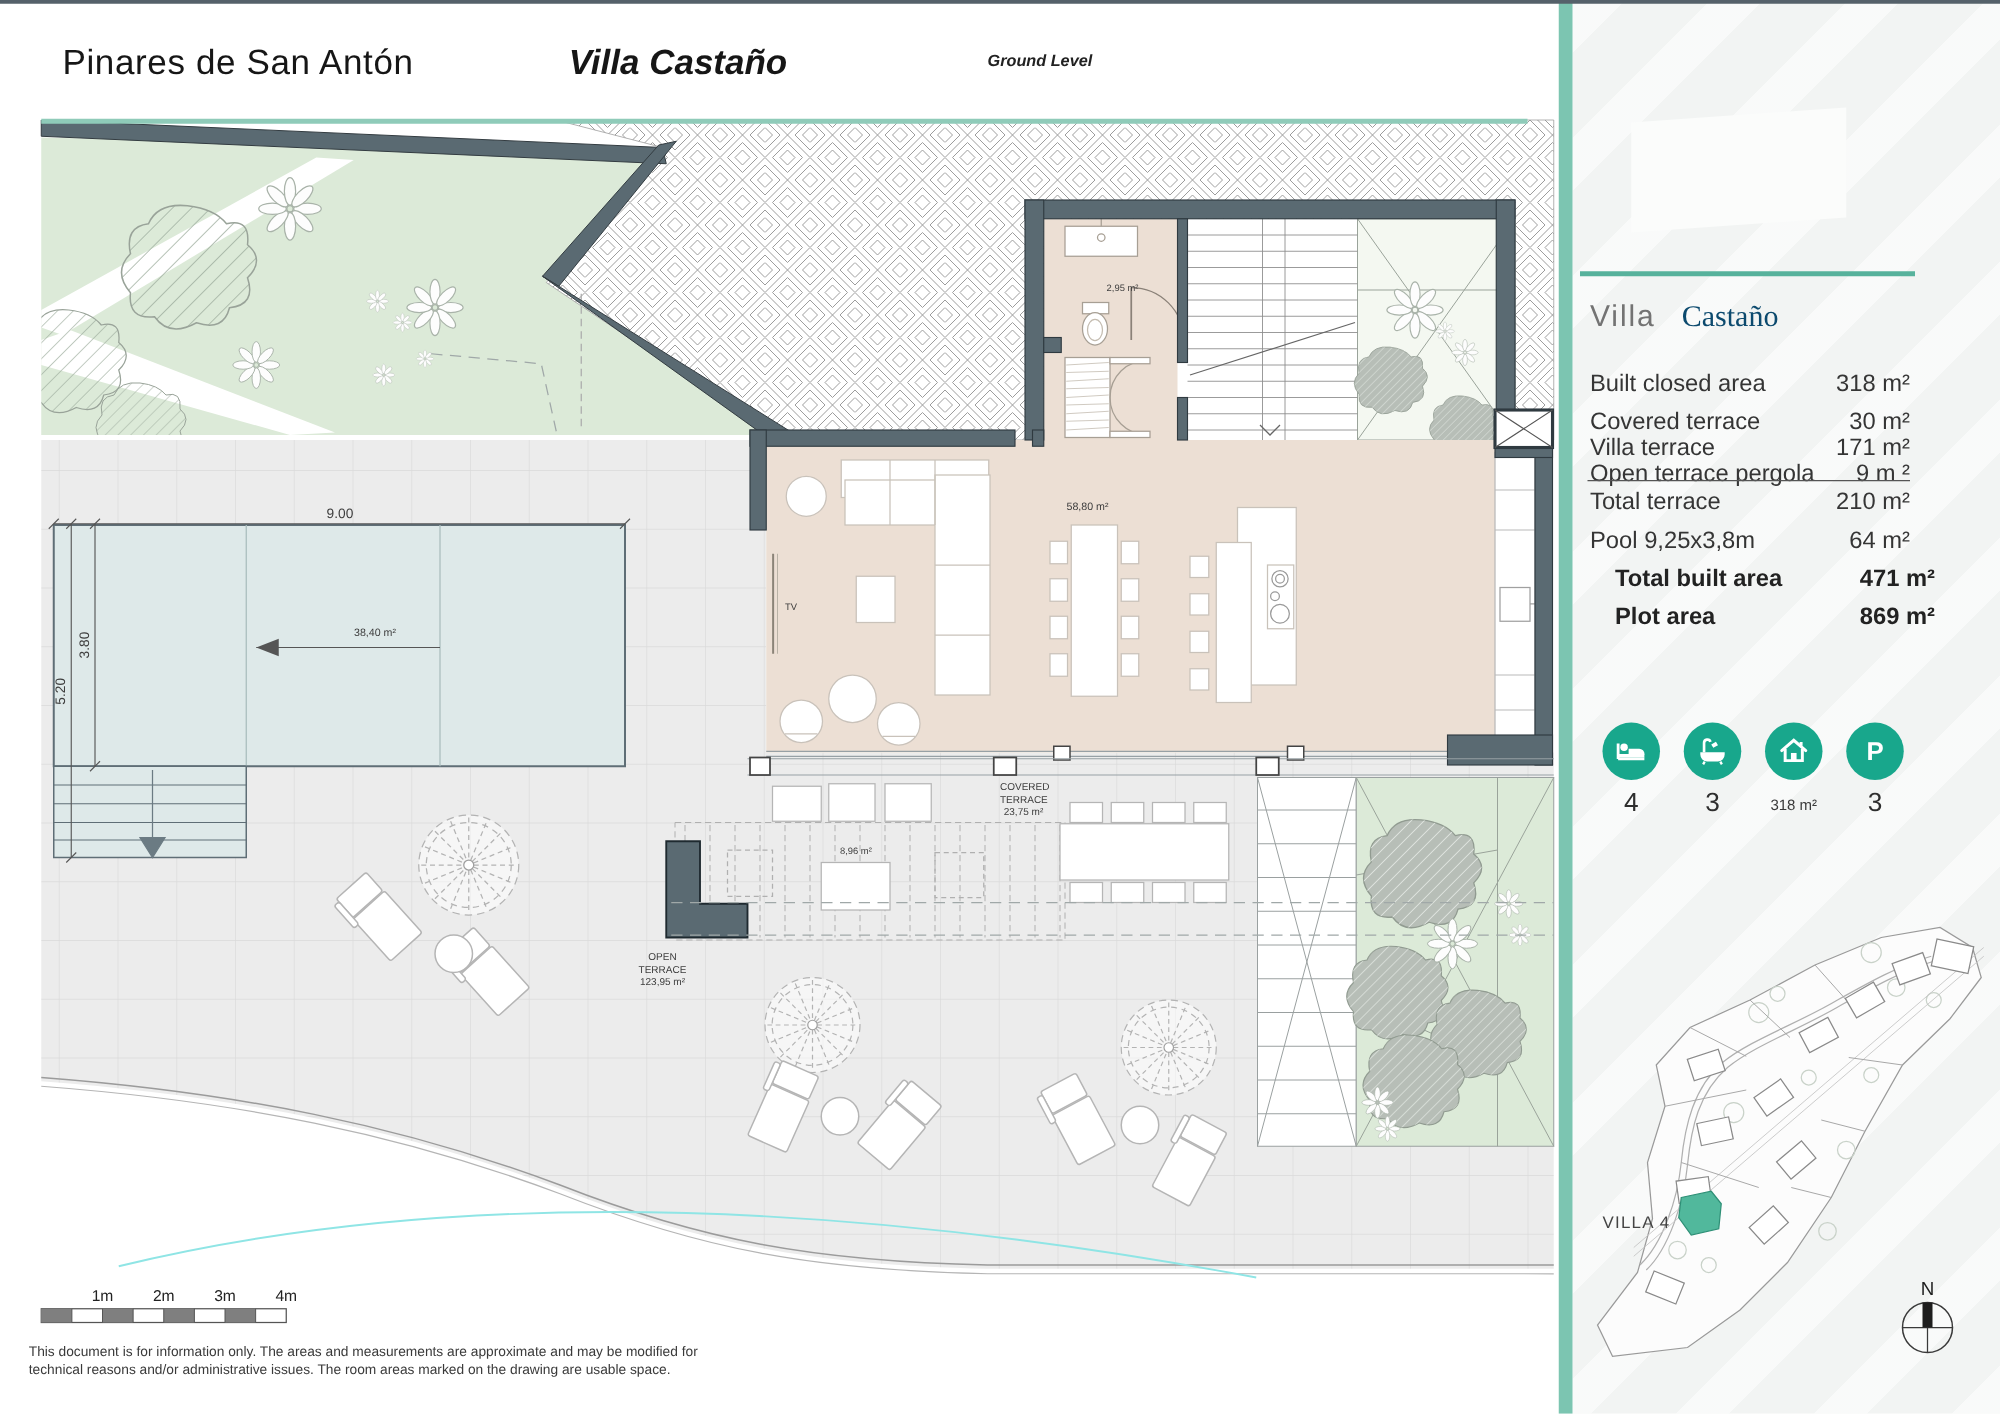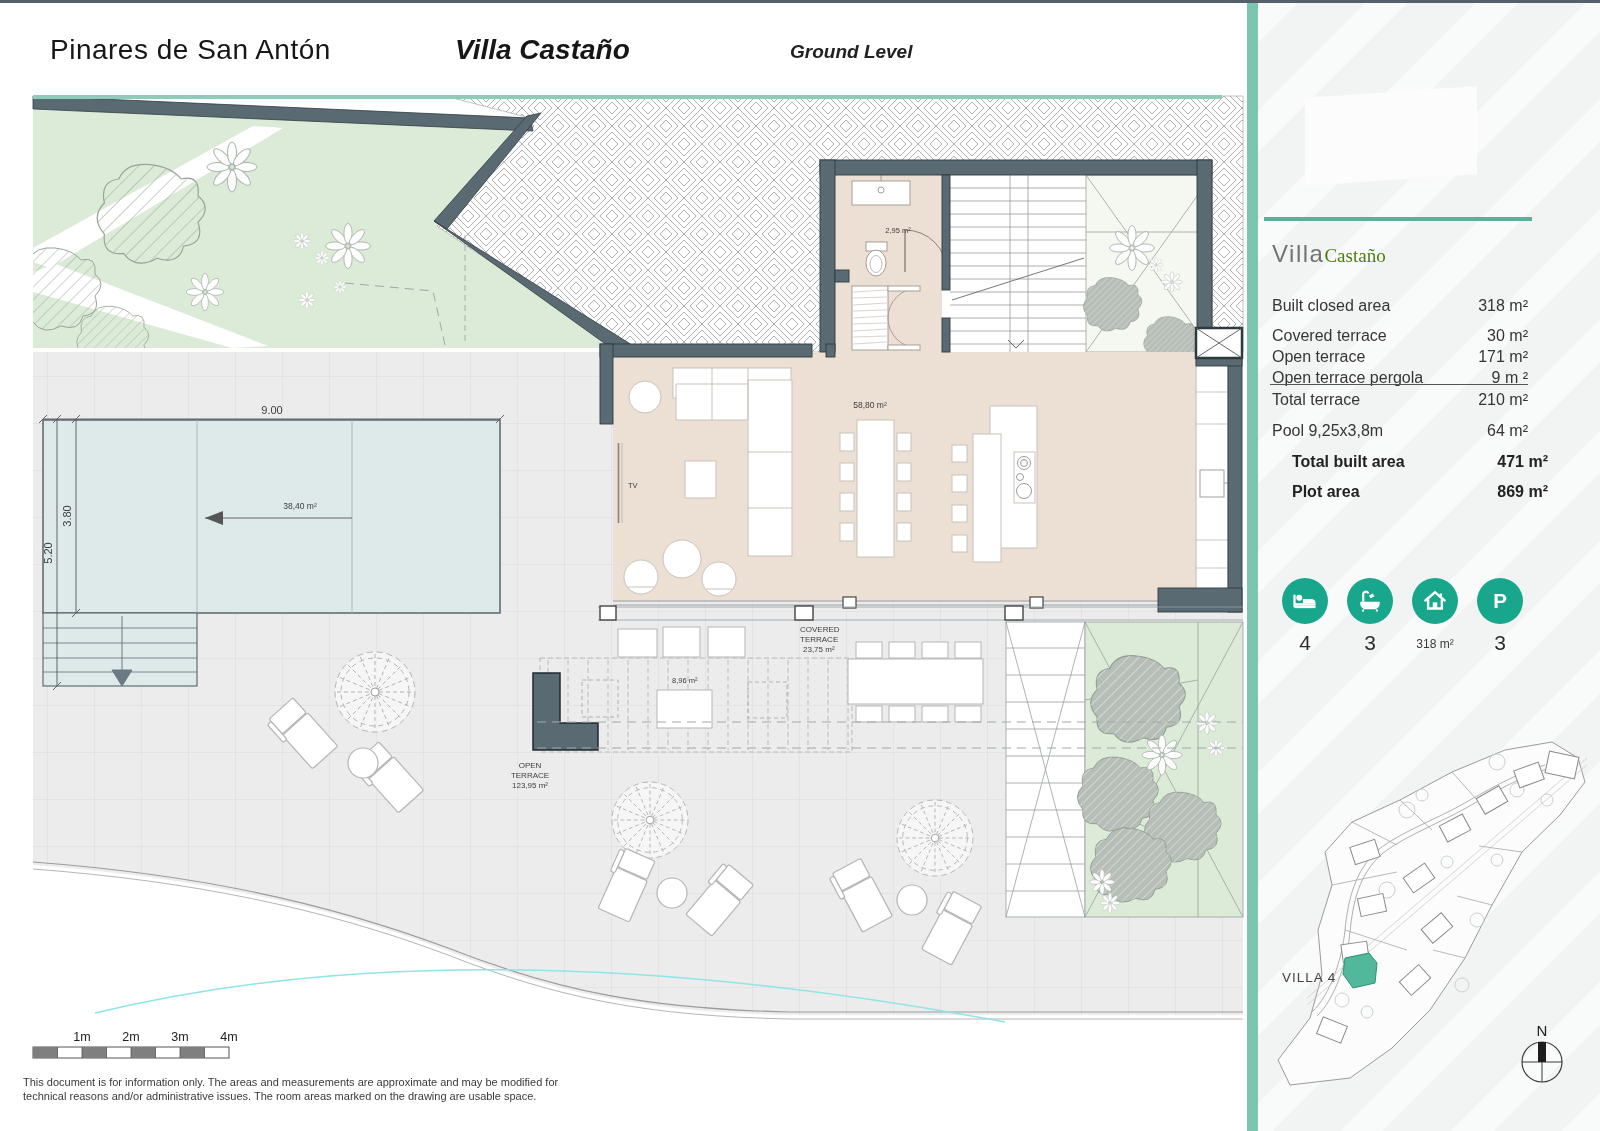--- a/index.html
+++ b/index.html
@@ -2,38 +2,38 @@
 <html><head>
 <meta charset="utf-8">
 <style>
   html,body{margin:0;padding:0;background:#fff;}
   body{width:1600px;height:1131px;position:relative;font-family:"Liberation Sans",sans-serif;overflow:hidden;}
   .topline{position:absolute;left:0;top:0;width:1600px;height:3px;background:#55616a;z-index:50;}
   
   .titlebar{position:absolute;left:0;top:0;width:1205px;height:96px;background:#fff;z-index:5;}
   .t-project{position:absolute;left:50px;top:34px;font-size:28px;color:#161616;letter-spacing:.5px;}
   .t-villa{position:absolute;left:455px;top:34px;font-size:28px;font-style:italic;font-weight:bold;color:#161616;}
-  .t-level{position:absolute;left:790px;top:41px;font-size:19px;font-style:italic;font-weight:bold;color:#222;}
+  .t-level{position:absolute;left:790px;top:41px;font-size:13px;font-style:italic;font-weight:bold;color:#222;}
   .t-rule{position:absolute;left:33px;top:95px;width:1189px;height:4px;background:#8fcbb9;}
   
   #plan-svg{position:absolute;left:0;top:0;z-index:1;}
   .svg-label{fill:#3d3d3d;}
   
   .disclaimer{position:absolute;left:23px;top:1076px;width:565px;font-size:11px;line-height:1.25;color:#3a3a3a;z-index:6;}
   
   .sidebar{position:absolute;left:1247px;top:0;width:353px;height:1131px;z-index:4;}
   .stripe{position:absolute;left:0;top:0;width:11px;height:1131px;background:#7cc5b1;}
   .panel{position:absolute;left:11px;top:0;width:342px;height:1131px;background:#f2f4f3;
          background-image:repeating-linear-gradient(135deg,rgba(255,255,255,.55) 0 30px,rgba(255,255,255,0) 30px 78px);}
   .logo-ghost{position:absolute;left:58px;top:92px;width:172px;height:88px;background:#fbfcfb;transform:skewY(-4deg);}
   .side-rule{position:absolute;left:17px;top:217px;width:268px;height:4px;background:#57b29c;}
   .side-title{position:absolute;left:25px;top:240px;white-space:nowrap;}
   .side-title .p1{font-size:24px;color:#737373;font-weight:300;letter-spacing:1.5px;}
-  .side-title .p2{font-family:"Liberation Serif",serif;font-size:19px;color:#4d7c0f;margin-left:0;}
-  .arow{position:absolute;left:25px;width:256px;font-size:16px;color:#353535;}
+  .side-title .p2{font-family:"Liberation Serif",serif;font-size:24px;color:#0c4a6e;margin-left:21px;}
+  .arow{position:absolute;left:25px;width:256px;font-size:19px;color:#353535;}
   .arow .v{position:absolute;right:0;top:0;}
   .arow.bold{font-weight:bold;color:#222;margin-left:20px;}
   .adivider{position:absolute;left:23px;top:384px;width:258px;border-top:1.5px solid #555;}
   .stat{position:absolute;width:60px;text-align:center;}
   .stat .circ{width:46px;height:46px;border-radius:50%;background:#18a78c;margin:0 auto;display:flex;align-items:center;justify-content:center;}
   .stat .val{margin-top:7px;font-size:21px;color:#2e2e2e;}
   .stat .val.small{font-size:12px;margin-top:13px;color:#3a3a3a;}
   #sitemap-svg{position:absolute;left:0;top:0;}
 </style>
 </head>
@@ -488,21 +488,21 @@
     <span class="p1">Villa</span><span class="p2">Castaño</span>
   </div>
 
   <div class="arow" style="top:297px">
     <span>Built closed area</span><span class="v">318 m²</span>
   </div>
   <div class="arow" style="top:327px">
     <span>Covered terrace</span><span class="v">30 m²</span>
   </div>
   <div class="arow" style="top:348px">
-    <span>Open terrace</span><span class="v">171 m²</span>
+    <span>Villa terrace</span><span class="v">171 m²</span>
   </div>
   <div class="arow" style="top:369px">
     <span>Open terrace pergola</span><span class="v">9 m ²</span>
   </div>
   <div class="adivider"></div>
   <div class="arow" style="top:391px">
     <span>Total terrace</span><span class="v">210 m²</span>
   </div>
   <div class="arow" style="top:422px">
     <span>Pool 9,25x3,8m</span><span class="v">64 m²</span>

